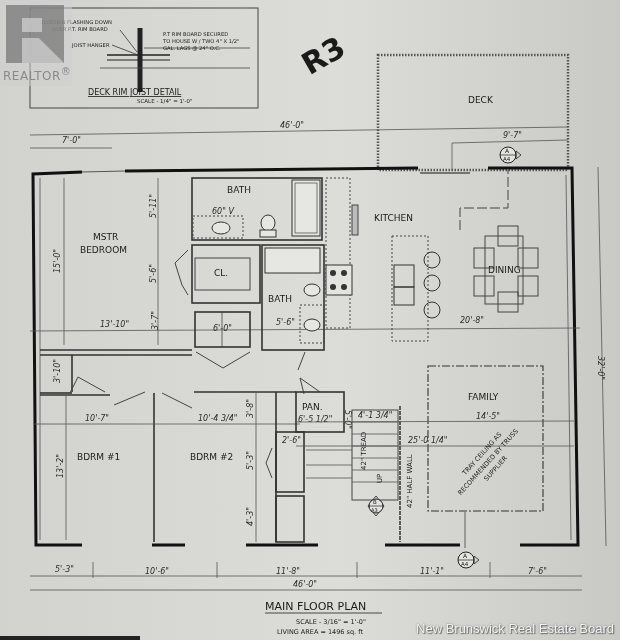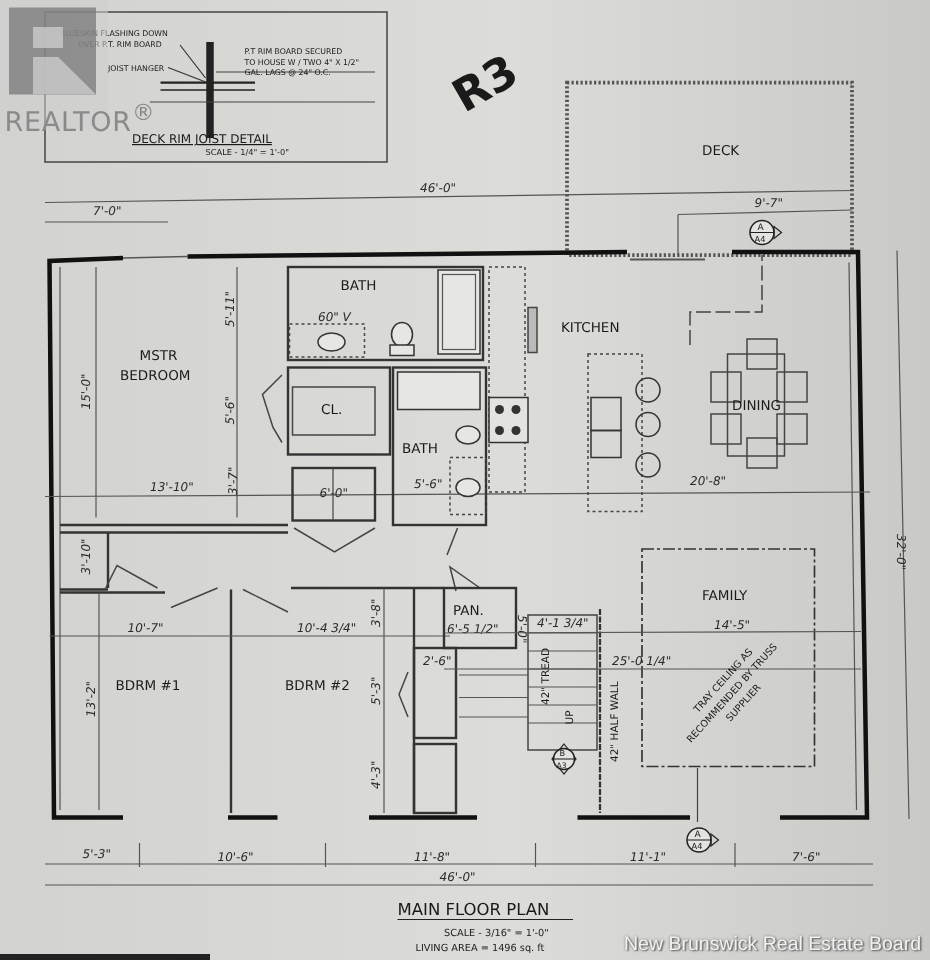--- a/index.html
+++ b/index.html
@@ -11,21 +11,21 @@
   .wall { stroke:#111; stroke-width:3; fill:none; }
   .iwall { stroke:#333; stroke-width:1.6; fill:none; }
   .thin { stroke:#555; stroke-width:0.8; fill:none; }
   .dash { stroke:#444; stroke-width:1; fill:none; stroke-dasharray:2 2; }
   .dashdot { stroke:#333; stroke-width:1.1; fill:none; stroke-dasharray:8 2 2 2; }
   .fix { stroke:#333; stroke-width:1; fill:#e6e6e3; }
   .realtor { position:absolute; left:0; top:0; width:72px; height:86px; background:rgba(205,205,205,0.55); }
   .realtor .r-block { position:absolute; left:6px; top:5px; width:58px; height:58px; background:rgba(120,120,120,0.75); }
   .realtor .r-hole { position:absolute; left:22px; top:18px; width:20px; height:14px; background:rgba(200,200,200,0.85); }
   .realtor .r-leg { position:absolute; left:22px; top:38px; width:42px; height:25px; background:rgba(200,200,200,0.85); clip-path:polygon(0 0, 40% 0, 100% 100%, 0 100%); }
-  .realtor .r-word { position:absolute; left:3px; top:66px; font-size:18px; color:#8a8a8a; font-family:"DejaVu Sans", sans-serif; letter-spacing:0.5px; }
+  .realtor .r-word { position:absolute; left:3px; top:66px; font-size:12px; color:#8a8a8a; font-family:"DejaVu Sans", sans-serif; letter-spacing:0.5px; }
   .watermark { position:absolute; right:6px; bottom:4px; color:#f1f1f1; font-size:13px; font-family:"Liberation Sans", sans-serif; text-shadow:0 0 2px #777, 1px 1px 1px #666;text-align:right; }
   .bottom-band { position:absolute; left:0; bottom:0; width:140px; height:4px; background:#222; }
 </style>
 </head>
 <body>
 
 <div class="stage">
 <svg width="620" height="640" viewBox="0 0 620 640">
 
   <g>

